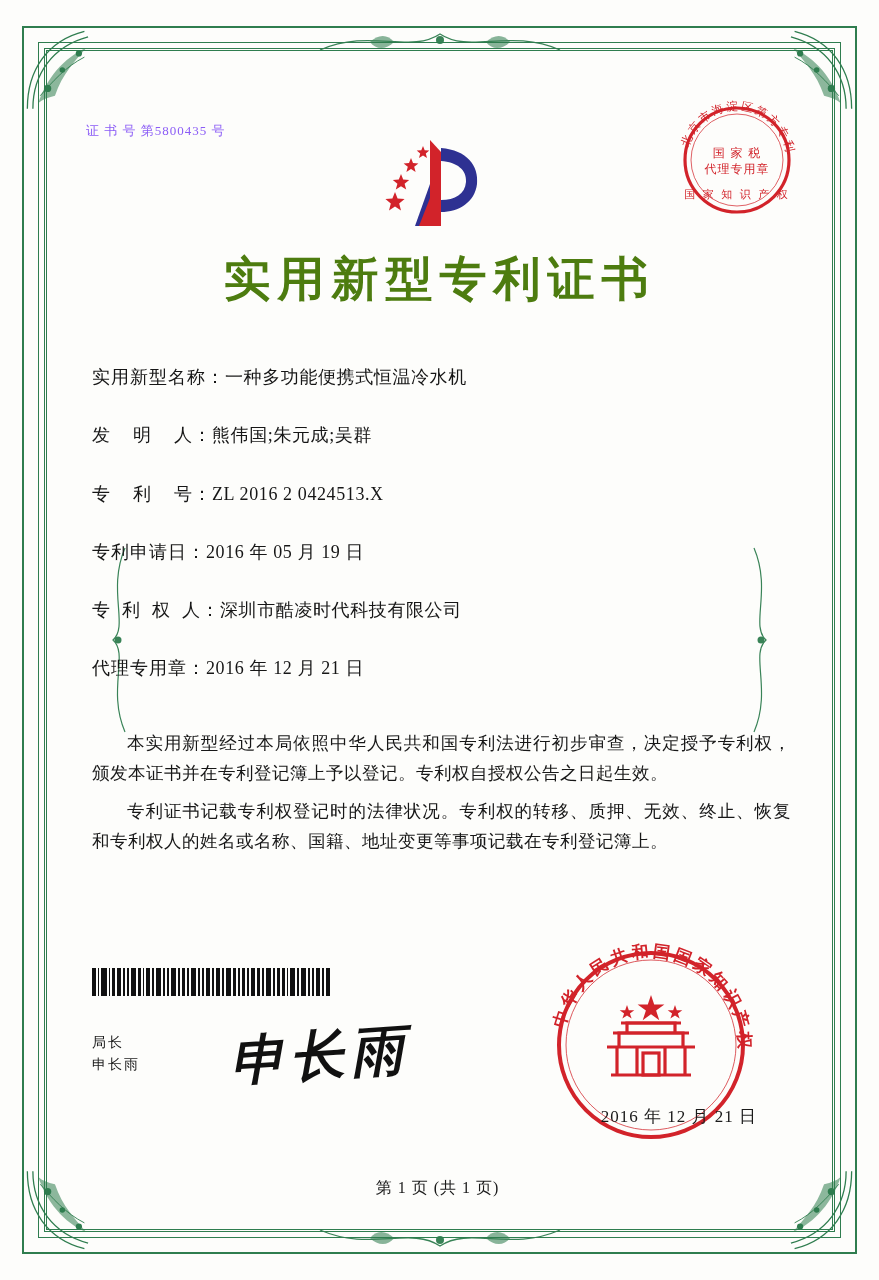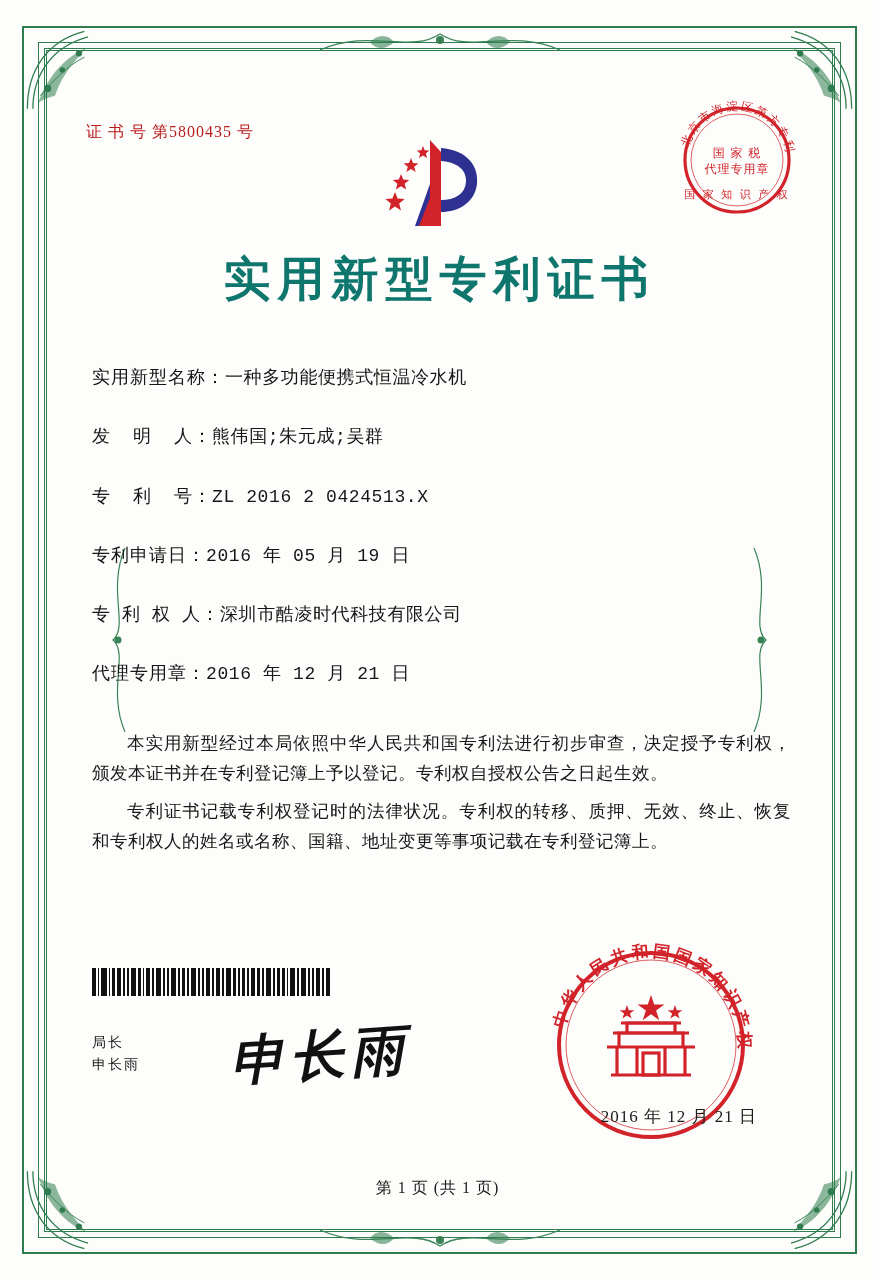--- a/index.html
+++ b/index.html
@@ -75,23 +75,23 @@
     position: absolute;
     left: 70px;
     top: 80px;
     right: 70px;
     bottom: 70px;
   }
   .cert-no {
     position: absolute;
     left: 16px;
     top: 42px;
-    font-size: 16px;
+    font-size: 13px;
     letter-spacing: 1px;
-    color: #b91c1c;
+    color: #8b5cf6;
     white-space: nowrap;
   }
 
   
   .logo {
     position: absolute;
     left: 50%;
     top: 48px;
     transform: translateX(-50%);
     width: 130px;
@@ -111,21 +111,21 @@
 
   .main-title {
     position: absolute;
     left: 0;
     right: 0;
     top: 168px;
     text-align: center;
     font-size: 47px;
     font-weight: bold;
     letter-spacing: 7px;
-    color: #0f766e;
+    color: #4d7c0f;
     font-family: "DejaVu Serif", "Liberation Serif", serif;
   }
 
   .fields {
     position: absolute;
     left: 22px;
     right: 10px;
     top: 285px;
   }
   .field {
@@ -135,21 +135,20 @@
     font-size: 18px;
     color: #161616;
     line-height: 1.35;
   }
   .field .lbl {
     white-space: pre;
     letter-spacing: 1px;
   }
   .field .val {
     letter-spacing: .6px;
-    font-family: Liberation Mono, monospace;
   }
 
   .paragraphs {
     position: absolute;
     left: 22px;
     right: 18px;
     top: 640px;
     font-size: 17.5px;
     line-height: 1.72;
     color: #171717;

